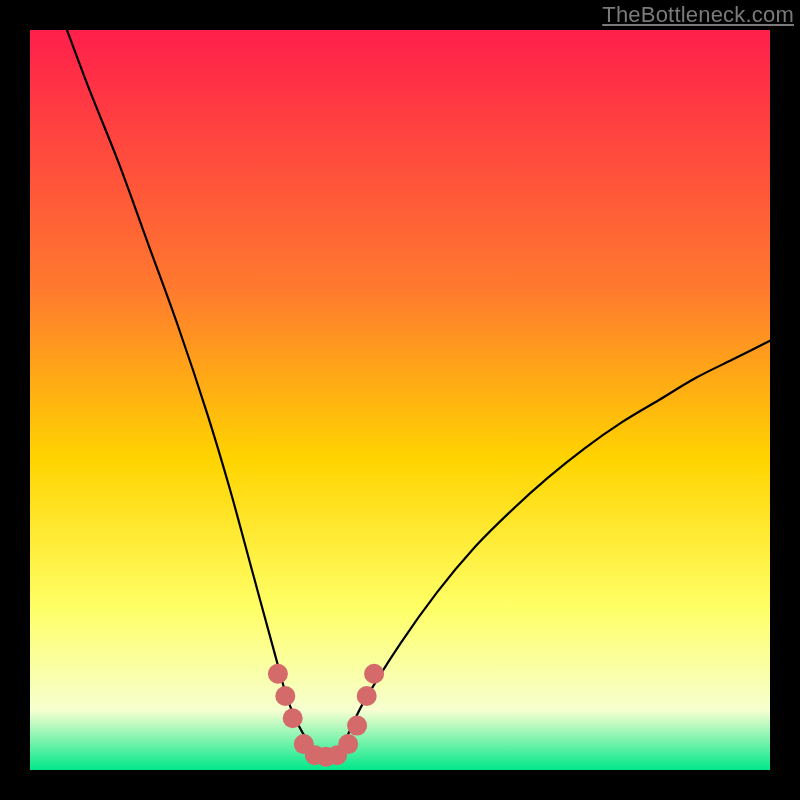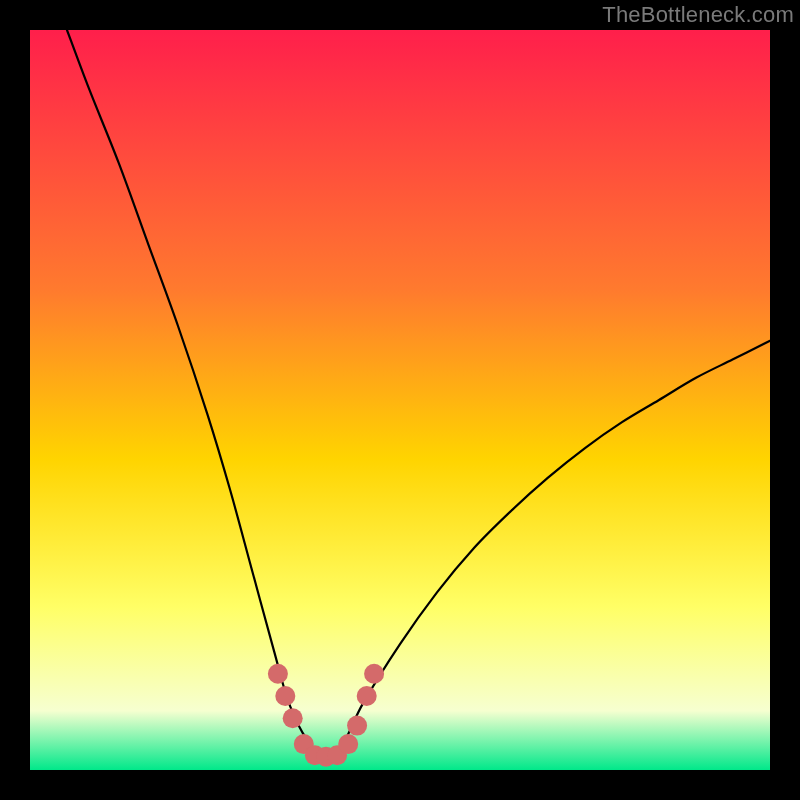--- a/index.html
+++ b/index.html
@@ -28,20 +28,21 @@
   .watermark {
     position: absolute;
     top: 2px;
     right: 6px;
     font-family: Arial, Helvetica, sans-serif;
     font-size: 22px;
     font-weight: 500;
     color: #7a7a7a;
     letter-spacing: 0.2px;
     text-align: right;
+    text-decoration: underline;
   }
   svg {
     display: block;
   }
 </style>
 </head>
 <body>
 
 <div class="frame">
   <div class="plot">

